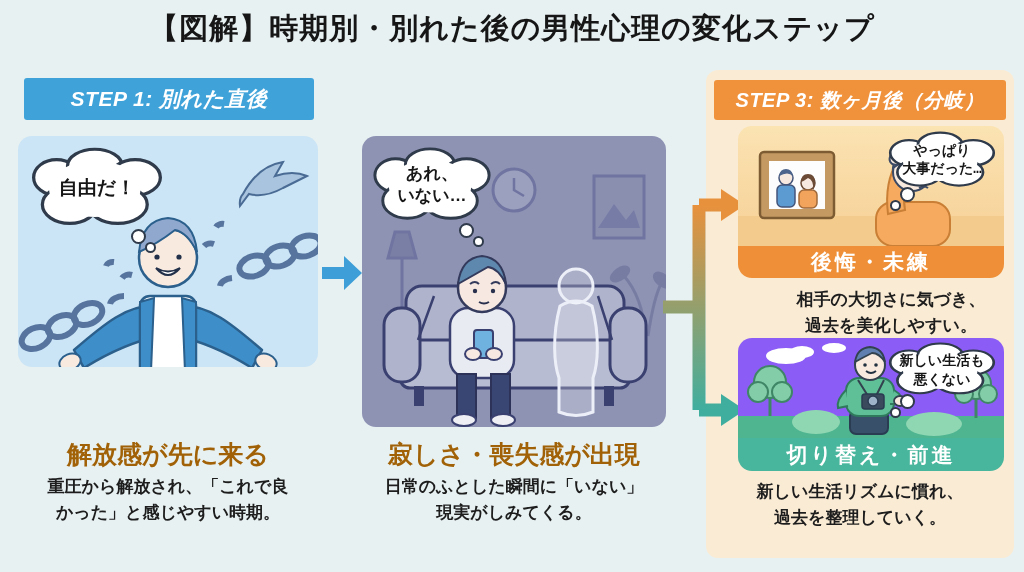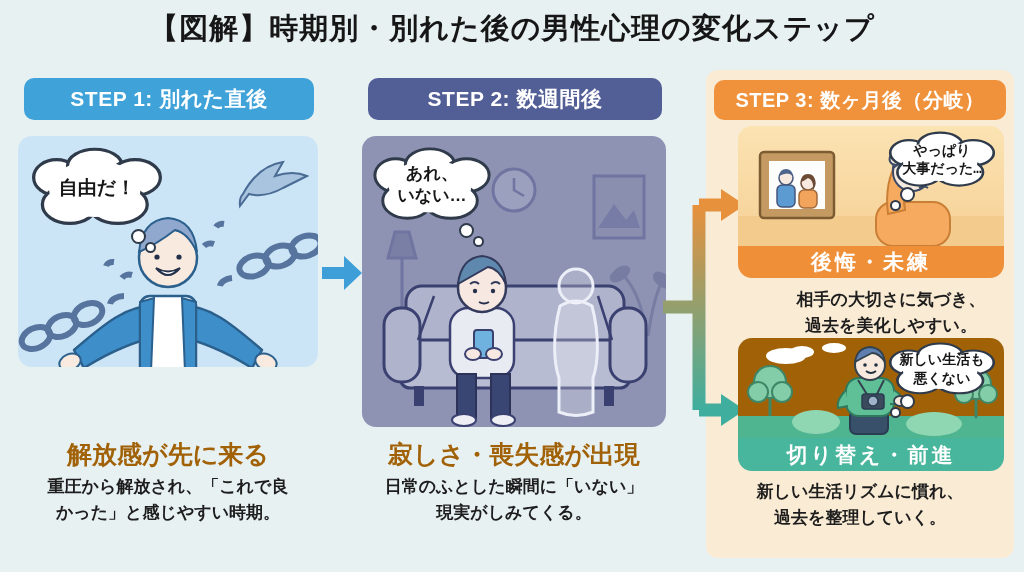--- a/index.html
+++ b/index.html
@@ -2,22 +2,22 @@
 <html style="--page-bg: #E8F1F2; --step1-header-bg: #3FA3D9; --step2-header-bg: #525E96; --step3-header-bg: #F0923B; --step1-scene-bg: #CBE5F6; --step2-scene-bg: #8E93B4; --step3-panel-bg: #FAEBD4; --regret-band-bg: #EF9038; --moveon-band-bg: #47B69C; --arrow-blue: #3E9FD8; --branch-arrow-orange: #E8913C; --branch-arrow-teal: #3FAE9F;"><head>
 <meta charset="utf-8">
 <style>
   html,body{margin:0;padding:0;background:#dfe9ea;}
   .page{position:relative;width:1024px;height:572px;background:var(--page-bg,#E8F1F2);
         font-family:"Liberation Sans","DejaVu Sans",sans-serif;overflow:hidden;}
 
   .title{position:absolute;top:9px;left:0;width:100%;text-align:center;
          font-size:29px;font-weight:800;color:#161616;letter-spacing:1px;}
 
-  .step-header{position:absolute;height:42px;border-radius:10px;display:flex;align-items:center;
-         justify-content:center;color:#fff;font-size:21px;font-weight:800;letter-spacing:.5px;z-index:2;}
+  .step-header{position:absolute;height:42px;border-radius:3px;display:flex;align-items:center;
+         justify-content:center;color:#fff;font-size:21px;font-weight:800;letter-spacing:.5px;z-index:2;font-style:italic;}
   .sh1{left:24px;top:78px;width:290px;background:var(--step1-header-bg,#3FA3D9);}
   .sh2{left:368px;top:78px;width:294px;background:var(--step2-header-bg,#525E96);}
   .sh3{left:714px;top:80px;width:292px;height:40px;background:var(--step3-header-bg,#F0923B);font-size:20px;}
 
   .scene{position:absolute;border-radius:14px;overflow:hidden;}
   .scene>svg{position:absolute;left:0;top:0;display:block;}
   .scene1{left:18px;top:136px;width:300px;height:231px;background:var(--step1-scene-bg,#CBE5F6);}
   .scene2{left:362px;top:136px;width:304px;height:291px;background:var(--step2-scene-bg,#8E93B4);}
 
   .caption{position:absolute;text-align:center;font-size:25px;font-weight:800;color:#a16207;}
@@ -29,21 +29,21 @@
   .desc2{left:350px;top:474px;width:328px;}
 
   .cream{position:absolute;left:706px;top:70px;width:308px;height:488px;
          background:var(--step3-panel-bg,#FAEBD4);border-radius:12px;}
 
   .bcard{position:absolute;width:266px;border-radius:14px;overflow:hidden;z-index:2;}
   .cardA{left:738px;top:126px;height:152px;}
   .cardB{left:738px;top:338px;height:133px;}
   .bscene{position:relative;width:100%;}
   .bsceneA{height:120px;background:linear-gradient(#FBE3B2,#F6D096);}
-  .bsceneB{height:100px;background:#a16207;font-family:Liberation Mono, monospace;}
+  .bsceneB{height:100px;background:#8b5cf6;}
   .bscene>svg{position:absolute;left:0;top:0;display:block;}
   .band{height:32px;display:flex;align-items:center;justify-content:center;color:#fff;
         font-size:21px;font-weight:800;letter-spacing:3px;}
   .bandA{background:var(--regret-band-bg,#EF9038);}
   .bandB{background:var(--moveon-band-bg,#47B69C);height:33px;}
   .bdesc{position:absolute;text-align:center;font-size:17px;font-weight:700;line-height:1.5;
         white-space:pre-line;color:#1d1d1d;z-index:2;}
   .bdescA{left:741px;top:287px;width:300px;}
   .bdescB{left:710px;top:479px;width:300px;}
 
@@ -67,21 +67,20 @@
   .branchArrow{position:absolute;left:655px;top:185px;z-index:1;}
 </style>
 </head>
 <body>
 
 <div class="page">
 
   <div class="title">【図解】時期別・別れた後の男性心理の変化ステップ</div>
 
   <div class="step-header sh1">STEP 1: 別れた直後</div>
-  <div class="step-header sh2">STEP 2: 数週間後</div>
   <div class="cream"></div>
   <div class="step-header sh3">STEP 3: 数ヶ月後（分岐）</div>
 
   <div class="scene scene1">
     <svg width="300" height="291" viewBox="0 0 300 291">
 
       <g stroke="#4A6B94" stroke-width="2" fill="#A8C4DE">
         <path d="M225,58 Q240,30 265,26 L257,40 Q275,34 289,40 L265,52 Q247,62 231,58 L222,70 Q221,62 225,58 Z"></path>
       </g>
 

